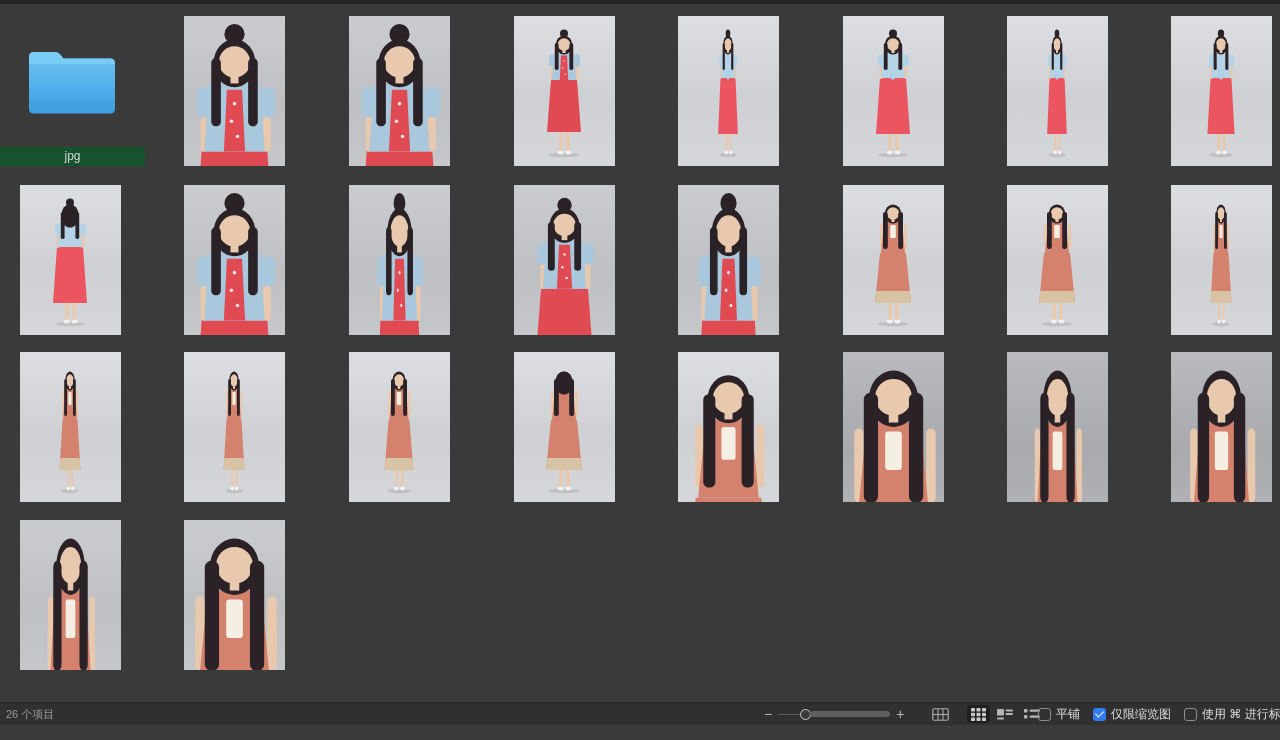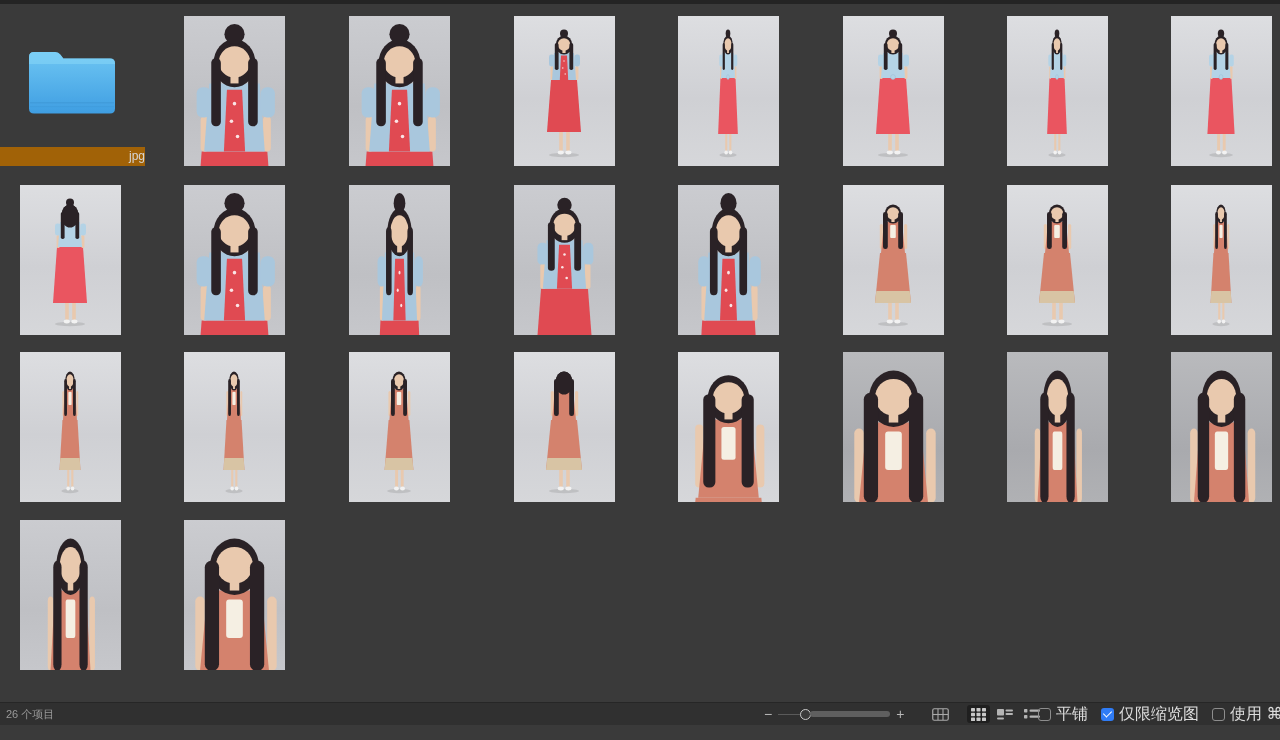--- a/index.html
+++ b/index.html
@@ -12,41 +12,41 @@
   .top-strip{position:absolute;left:0;top:0;width:1280px;height:4px;background:#242424;}
   .grid{position:absolute;left:0;top:0;width:1280px;height:717px;}
   .cell{position:absolute;width:101px;height:150px;overflow:hidden;}
   .cell.bg-light{background:linear-gradient(180deg,#dddee1 0%,#cfd0d4 55%,#d6d7da 100%);}
   .cell.bg-mid{background:linear-gradient(180deg,#cbccd0 0%,#bfc0c4 60%,#c6c7cb 100%);}
   .cell.bg-dark{background:linear-gradient(180deg,#b9babd 0%,#a9aaae 65%,#b0b1b4 100%);}
   .cell svg{display:block;width:101px;height:150px;}
   .folder-cell{position:absolute;width:145px;height:150px;}
   .folder-cell .ficon{position:absolute;left:22px;top:24px;}
   .folder-label{
-    position:absolute;left:0;right:0;bottom:0;height:19px;background:#a16207;
-    color:#d6d6d6;font-size:12px;line-height:19px;text-align:right;
+    position:absolute;left:0;right:0;bottom:0;height:19px;background:#14532d;
+    color:#d6d6d6;font-size:12px;line-height:19px;text-align:center;
   }
   .statusbar{
     position:absolute;left:0;bottom:15px;width:1280px;height:23px;
     background:#303030;border-top:1px solid #262626;box-sizing:border-box;
   }
   .count{position:absolute;left:6px;top:0;line-height:22px;font-size:11px;color:#9a9a9a;}
   .zoom-ctrl{position:absolute;left:758px;top:0;height:22px;display:flex;align-items:center;}
   .zoom-sign{color:#b8b8b8;font-size:14px;line-height:22px;padding:0 6px;cursor:default;}
   .slider{position:relative;width:112px;height:22px;}
   .slider .trackL{position:absolute;left:0;top:10.5px;width:26px;height:1.5px;background:#5a5a5a;}
   .slider .trackR{position:absolute;left:32px;top:8px;right:0;height:6px;border-radius:3px;background:#5f5f5f;}
   .slider .knob{position:absolute;left:21px;top:6px;width:9px;height:9px;border:1.5px solid #c9c9c9;border-radius:50%;background:#3a3a3a;}
   .views{position:absolute;left:928px;top:0;height:22px;display:flex;align-items:center;}
   .vbtn{height:18px;padding:2px 4px;border-radius:3px;display:flex;align-items:center;box-sizing:border-box;}
   .vbtn.sel{background:#1f1f1f;}
   .vbtn+.vbtn{margin-left:3px;}
   .vgap{width:14px;}
   .opts{position:absolute;left:1038px;top:0;height:22px;display:flex;align-items:center;gap:13px;white-space:nowrap;}
-  .cbx{display:flex;align-items:center;gap:5px;font-size:16px;color:#dcdcdc;}
+  .cbx{display:flex;align-items:center;gap:5px;font-size:12px;color:#dcdcdc;}
   .box{width:13px;height:13px;border-radius:3px;box-sizing:border-box;border:1px solid #8d8d8d;background:transparent;position:relative;}
   .box.on{border:none;background:#2f7cf6;}
   .box.on:after{
     content:"";position:absolute;left:4px;top:1.5px;width:4px;height:7px;
     border:solid #fff;border-width:0 1.6px 1.6px 0;transform:rotate(45deg);
   }
 </style>
 </head>
 <body>
 

